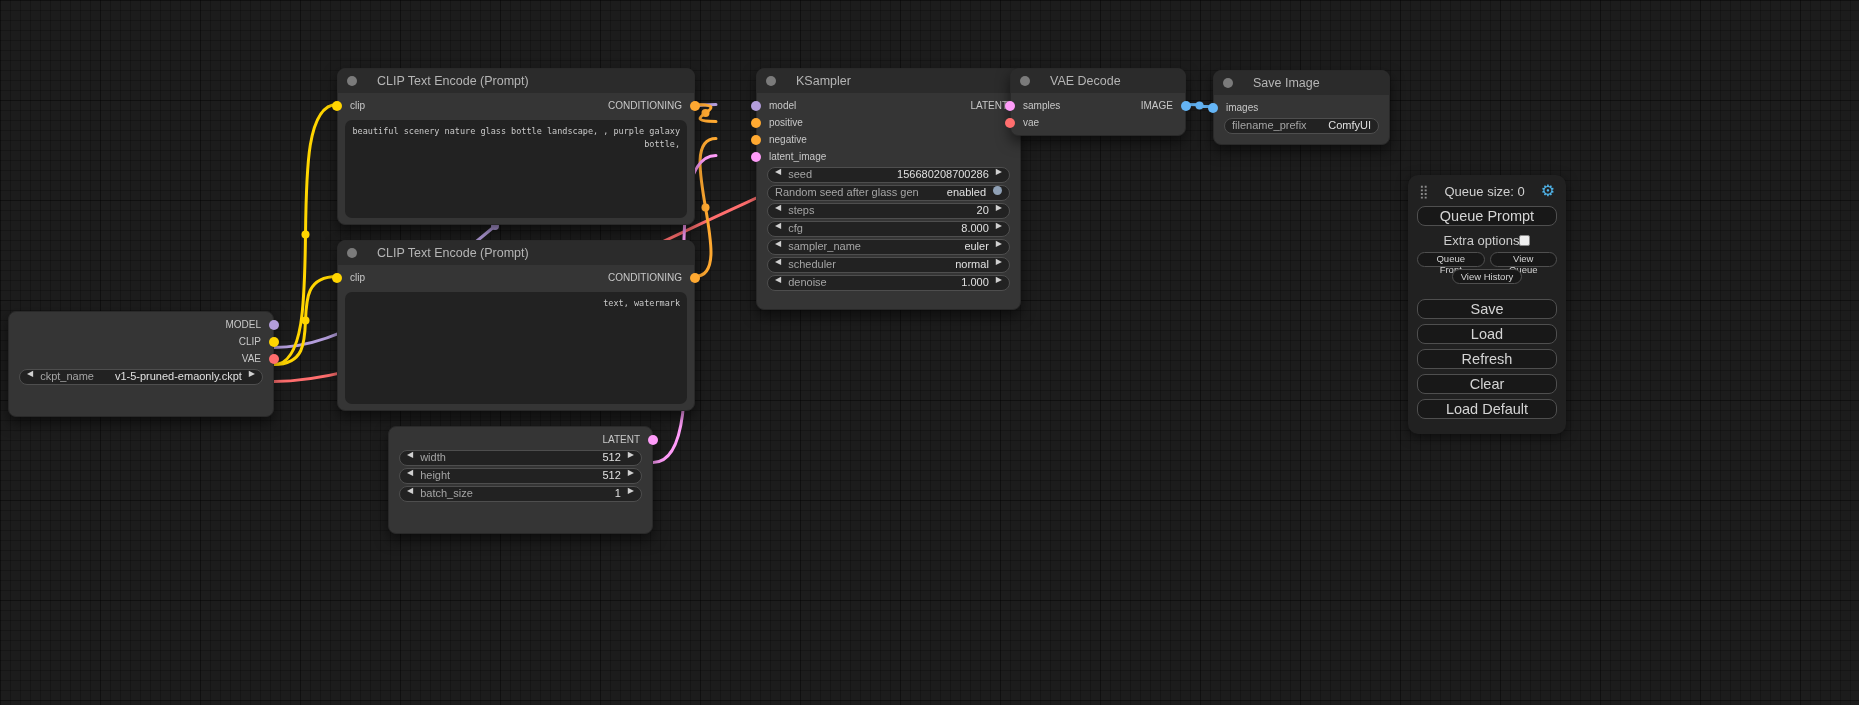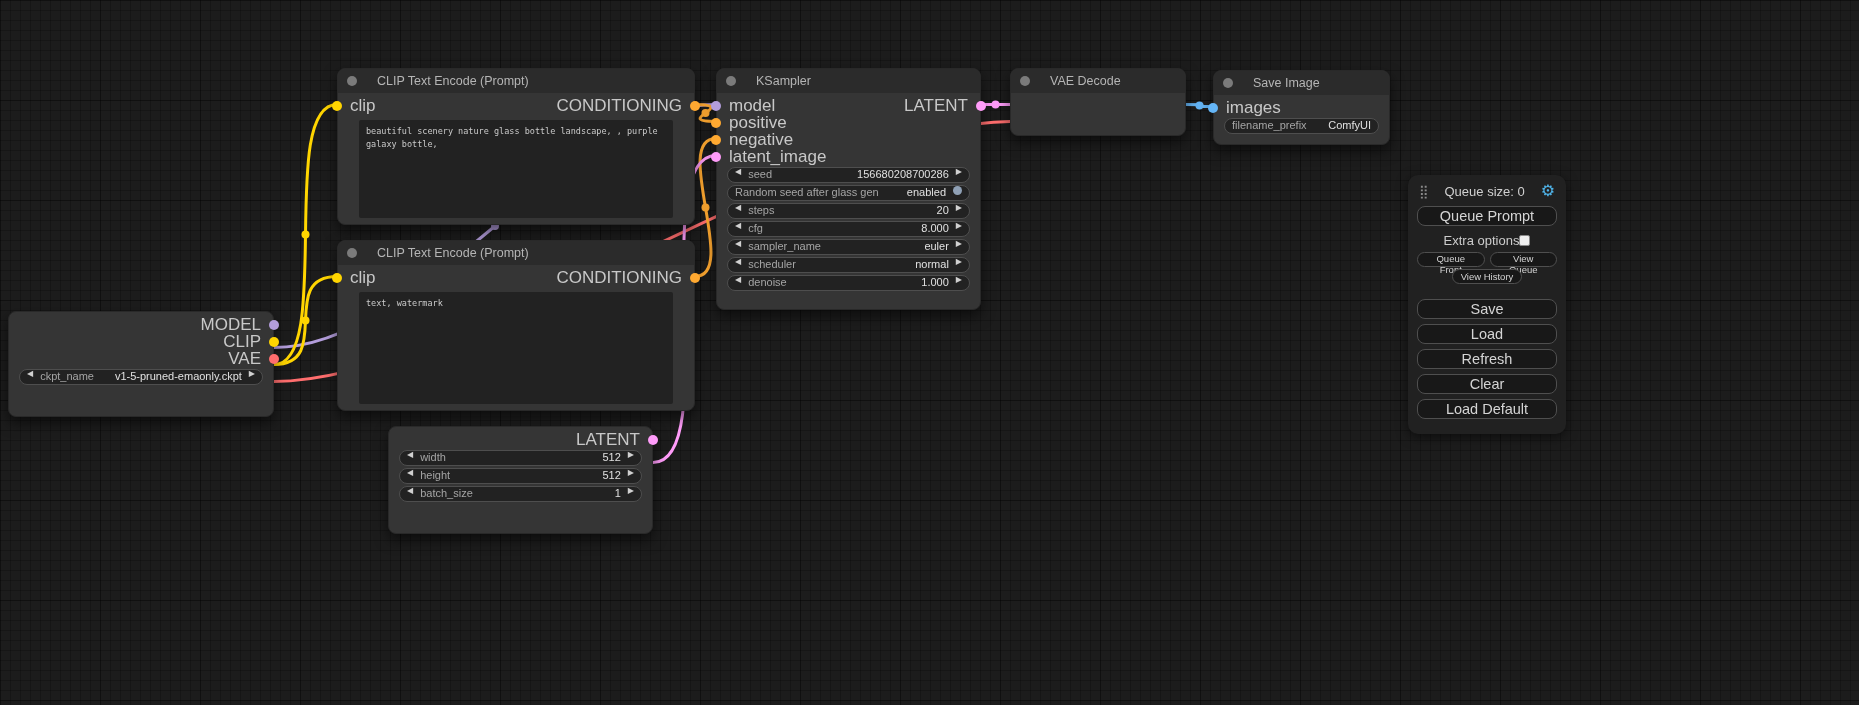--- a/index.html
+++ b/index.html
@@ -32,45 +32,45 @@
   .ntitle {
     height:24px; background:#2b2b2b;
     border-radius:7px 7px 0 0;
     display:flex; align-items:center; gap:20px; padding:0 9px;
   }
   .tdot { width:10px; height:10px; border-radius:50%; background:#7b7b7b; flex:none; }
   .tlabel { color:#b5b5b5; font-size:12.5px; white-space:nowrap; }
   .nbody { padding-top:4px; }
   .srow {
     position:relative; height:17px; display:flex; align-items:center;
-    padding:0 12px; font-size:17px; color:#c8c8c8;justify-content:space-between;
+    padding:0 12px; font-size:10px; color:#c8c8c8;justify-content:space-between;
   }
   .lab-out { margin-left:auto; }
   .pdot { position:absolute; top:50%; transform:translateY(-50%); width:10px; height:10px; border-radius:50%; }
   .pl { left:-6px; } .pr { right:-6px; }
   .c-model{background:var(--model)} .c-clip{background:var(--clip)} .c-vae{background:var(--vae)}
   .c-conditioning{background:var(--conditioning)} .c-latent{background:var(--latent)} .c-image{background:var(--image)}
 
   .widget {
     height:16px; margin:2px 10px;
     background:#222; border:1px solid #4e4e4e; border-radius:9px;
     display:flex; align-items:flex-start; gap:7px; padding:0 7px;
     font-size:11px; white-space:nowrap;
   }
   .warrow { color:#d0d0d0; font-size:8px; line-height:1; flex:none; }
   .wlabel { color:#a5a5a5; }
   .wvalue { margin-left:auto; color:#e0e0e0; }
   .wdot { width:9px; height:9px; border-radius:50%; background:var(--seed_toggle_dot); flex:none; }
 
   .prompt-box {
-    margin:6px 21px; padding:5px 7px;
-    background:#222; border-radius:2px;
+    margin:6px 7px; padding:5px 7px;
+    background:#222; border-radius:7px;
     font-family:"DejaVu Sans Mono", monospace;
     font-size:8.5px; line-height:1.55; color:#cacaca;
-    white-space:pre-wrap; word-break:break-word; overflow:hidden;
+    white-space:pre-wrap; word-break:break-word; overflow:hidden;text-align:right;
   }
 
   .qpanel {
     position:absolute; z-index:10;
     background:#212121; border-radius:10px;
     padding:8px 9px 10px;
     box-shadow:0 3px 12px rgba(0,0,0,0.55);
   }
   .qheader { display:flex; align-items:center; justify-content:space-between; padding:0 2px 2px; }
   .qdrag { color:#8a8a8a; font-size:13px; cursor:grab; }
@@ -190,21 +190,21 @@
     </div>
     <div class="widget">
       <span class="warrow">◀</span>
       <span class="wlabel">batch_size</span>
       <span class="wvalue">1</span>
       <span class="warrow">▶</span>
     </div>
   </div>
 </div>
 
-<div class="node" style="left:716px; top:68px; width:265px; height:242px;">
+<div class="node" style="left:756px; top:68px; width:265px; height:242px;">
   <div class="ntitle">
     <span class="tdot"></span>
     <span class="tlabel">KSampler</span>
   </div>
   <div class="nbody">
     <div class="srow">
       <span>model</span>
       <span class="lab-out">LATENT</span>
       <span class="pdot pl c-model"></span>
       <span class="pdot pr c-latent"></span>
@@ -263,20 +263,32 @@
       <span class="wvalue">1.000</span>
       <span class="warrow">▶</span>
     </div>
   </div>
 </div>
 
 <div class="node" style="left:1010px; top:68px; width:176px; height:68px;">
   <div class="ntitle">
     <span class="tdot"></span>
     <span class="tlabel">VAE Decode</span>
+  </div>
+  <div class="nbody">
+    <div class="srow">
+      <span>samples</span>
+      <span class="lab-out">IMAGE</span>
+      <span class="pdot pl c-latent"></span>
+      <span class="pdot pr c-image"></span>
+    </div>
+    <div class="srow">
+      <span>vae</span>
+      <span class="pdot pl c-vae"></span>
+    </div>
   </div>
 </div>
 
 <div class="node" style="left:1213px; top:70px; width:177px; height:75px;">
   <div class="ntitle">
     <span class="tdot"></span>
     <span class="tlabel">Save Image</span>
   </div>
   <div class="nbody">
     <div class="srow">

